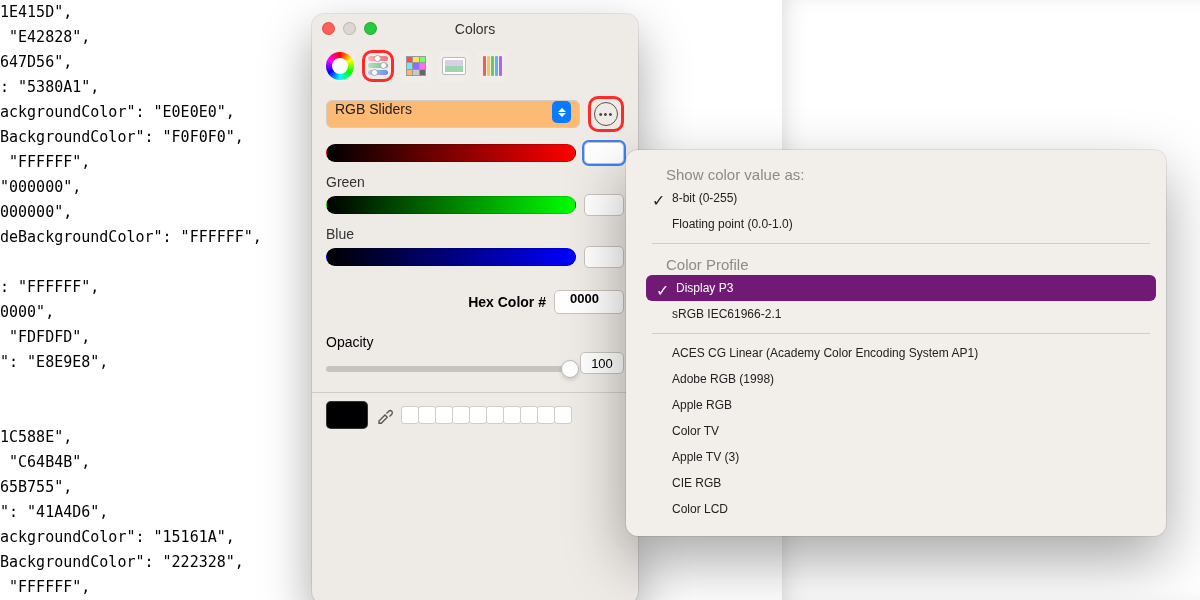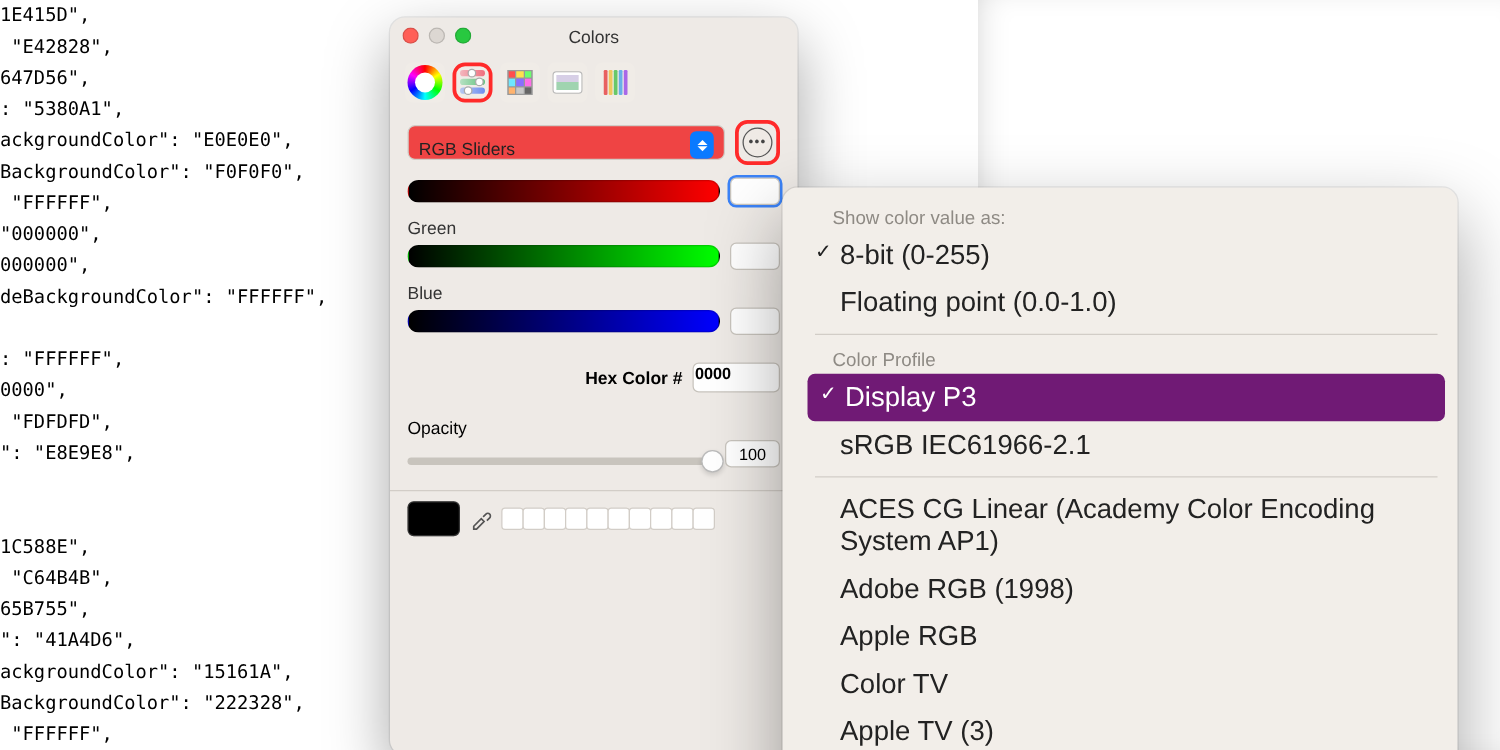--- a/index.html
+++ b/index.html
@@ -99,25 +99,25 @@
   .pencils-icon span { width: 3px; height: 20px; border-radius: 1px; }
   .pencils-icon span:nth-child(1){background:#e86060;} .pencils-icon span:nth-child(2){background:#f0c860;}
   .pencils-icon span:nth-child(3){background:#68c868;} .pencils-icon span:nth-child(4){background:#68b0e8;}
   .pencils-icon span:nth-child(5){background:#a868e8;}
 
   .body { padding: 4px 14px 6px 14px; }
   .dropdown-row { display: flex; align-items: center; gap: 8px; position: relative; }
   .dropdown {
     flex: 1;
     height: 28px;
-    background: #ef4444;
+    background: #fdba74;
     border: 1px solid #d0ccc6;
     border-radius: 6px;
     padding: 0 8px;
-    display: flex; align-items: flex-end; justify-content: space-between;
+    display: flex; align-items: flex-start; justify-content: space-between;
     font-size: 14px; color: #222;
   }
   .dd-caret {
     width: 19px; height: 22px; background: #0a7aff; border-radius: 5px;
     display: flex; flex-direction: column; align-items: center; justify-content: center; gap: 1px;
   }
   .dd-caret::before, .dd-caret::after {
     content: ""; width: 0; height: 0; border-left: 4px solid transparent; border-right: 4px solid transparent;
   }
   .dd-caret::before { border-bottom: 4px solid #fff; }
@@ -136,21 +136,21 @@
   .slider-track { flex: 1; height: 18px; border-radius: 9px; position: relative; border: 1px solid rgba(0,0,0,0.15); }
   .track-red { background: linear-gradient(90deg, #000 0%, #ff0000 100%); }
   .track-green { background: linear-gradient(90deg, #000 0%, #00ff00 100%); }
   .track-blue { background: linear-gradient(90deg, #000 0%, #0000ff 100%); }
   .valbox {
     width: 40px; height: 22px; background: #fff; border: 1px solid #c8c4bd; border-radius: 5px;
   }
   .valbox.focus { outline: 2px solid #3b82f6; outline-offset: 0; }
 
   .hex-row { display: flex; align-items: center; justify-content: flex-end; gap: 8px; margin-top: 22px; font-weight: bold; }
-  .hex-row .hex-input { width: 70px; height: 24px; background:#fff; border:1px solid #c8c4bd; border-radius:5px; padding:0 1px; font-size:13px; text-align:left; }
+  .hex-row .hex-input { width: 70px; height: 24px; background:#fff; border:1px solid #c8c4bd; border-radius:5px; padding:0 15px; font-size:13px; text-align:left; }
 
   .opacity-row { margin-top: 20px; }
   .opacity-slider { height: 6px; background: #c8c4bd; border-radius: 3px; position: relative; margin-top: 12px; }
   .opacity-knob { position: absolute; right: -7px; top: -6px; width: 18px; height: 18px; background: #fff; border: 1px solid #bbb; border-radius: 50%; box-shadow: 0 2px 4px rgba(0,0,0,0.15); }
 
   .divider { height: 1px; background: #d2cdc7; margin: 18px -14px 8px -14px; }
   .swatch-row { display: flex; align-items: center; gap: 8px; }
   .swatch-current { width: 42px; height: 28px; background: #000; border-radius: 5px; box-shadow: inset 0 0 0 1px rgba(255,255,255,0.2); }
   .eyedrop { width: 18px; height: 18px; }
   .swatch-grid { display: flex; }
@@ -164,21 +164,21 @@
     background: #f2eee9;
     border-radius: 12px;
     box-shadow: 0 24px 60px rgba(0,0,0,0.35), 0 0 0 1px rgba(0,0,0,0.08);
     padding: 10px 6px 14px 16px;
   }
   .popup .section {  }
   .popup .sec-title {
     color: #8e8a84; font-size: 15px; padding: 6px 18px 2px 24px;
   }
   .popup .item {
-    font-size: 22px; padding: 6px 18px 6px 30px; color: #222; border-radius: 6px;
+    font-size: 12px; padding: 6px 18px 6px 30px; color: #222; border-radius: 6px;
     display: flex; align-items: flex-end; position: relative;
   }
   .popup .item.checked::before {
     content: "✓"; position: absolute; left: 10px; top: 6px; font-size: 16px; color: #222;
   }
   .popup .item.selected {
     background: #701a75; color: #fff; margin: 0 4px;
   }
   .popup .item.selected.checked::before { color: #fff; }
   .popup hr { border: none; height: 1px; background: #d2cdc7; margin: 6px 10px; }

